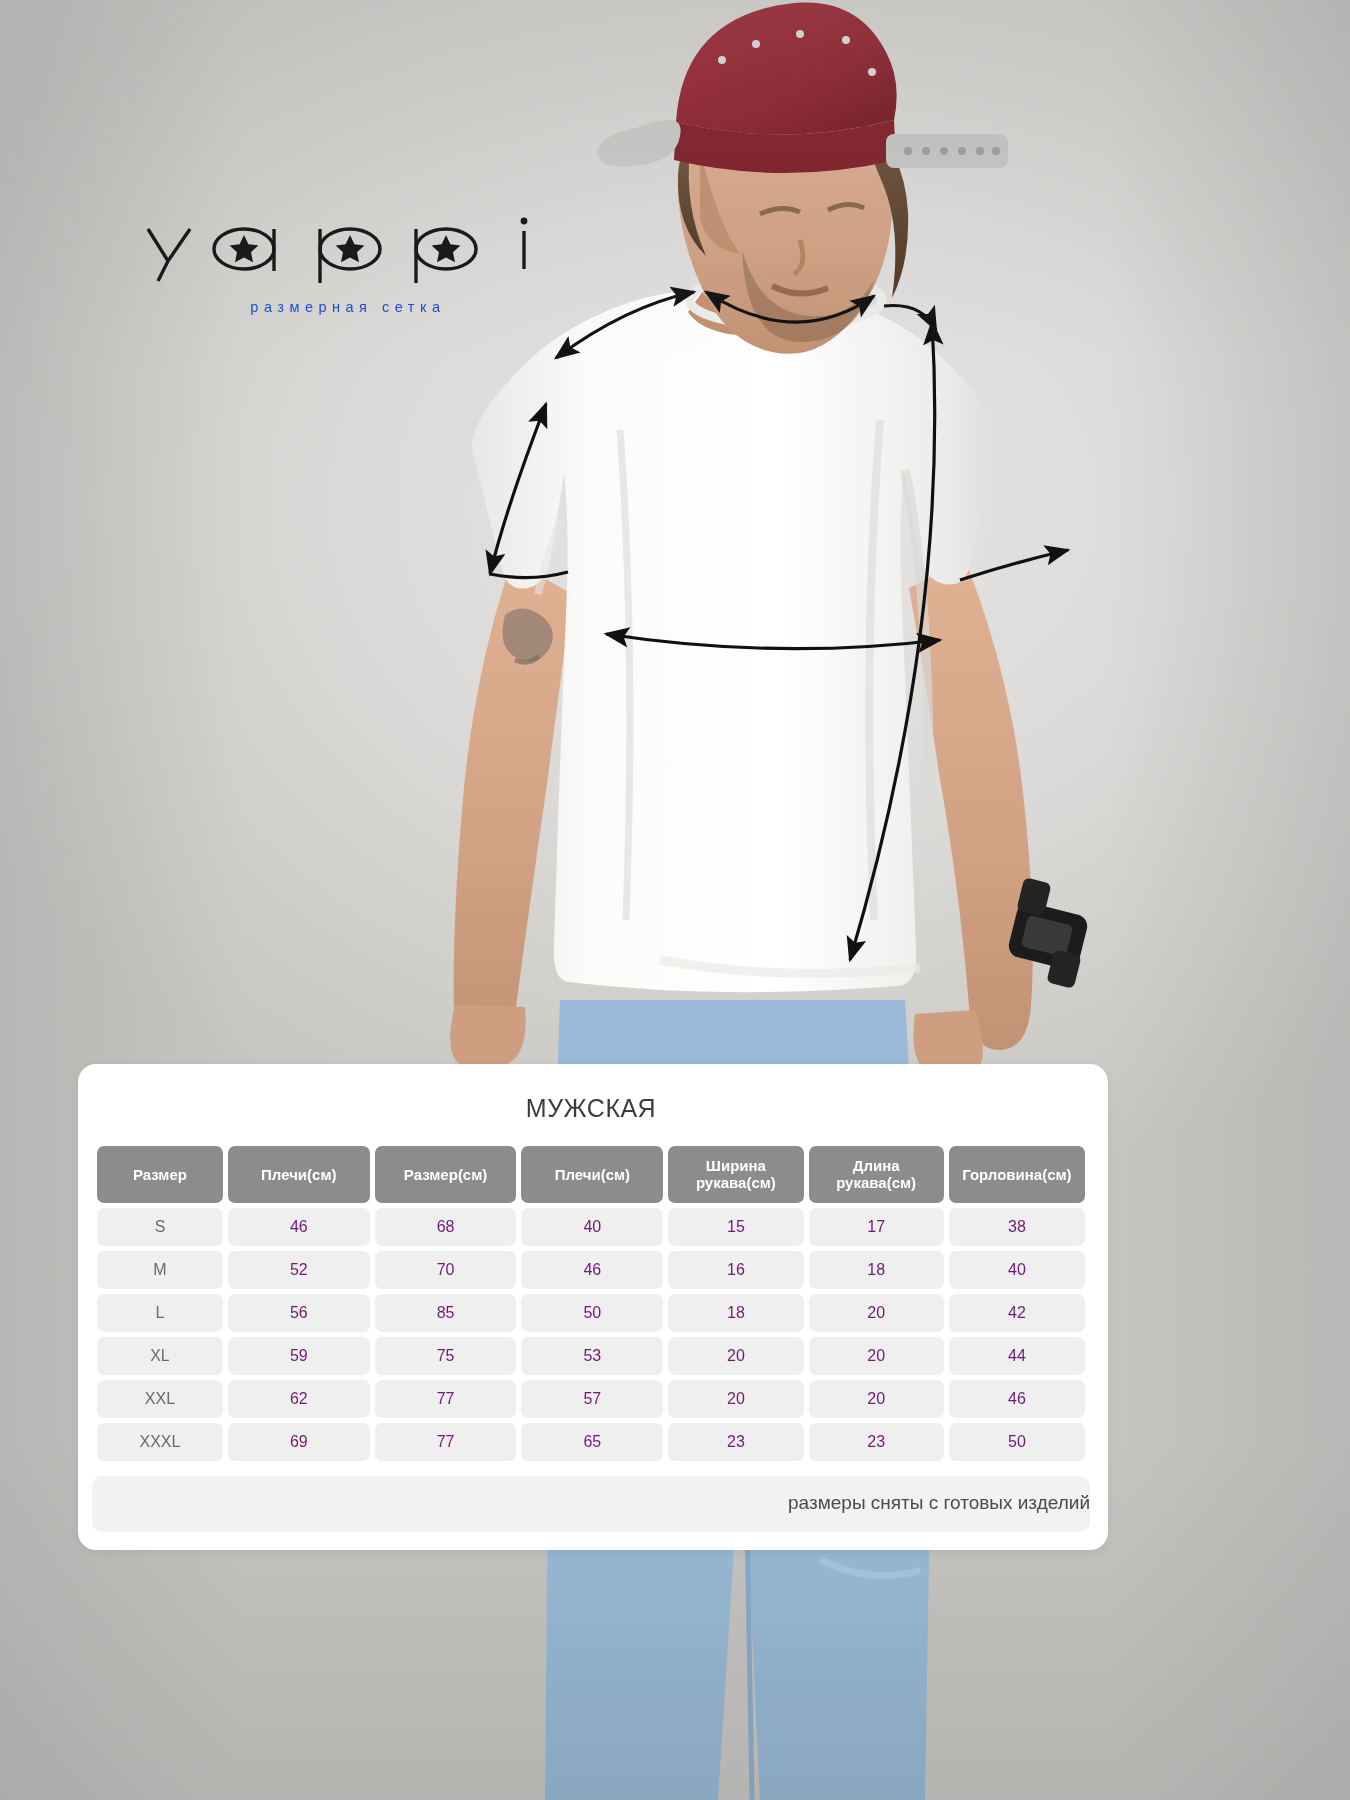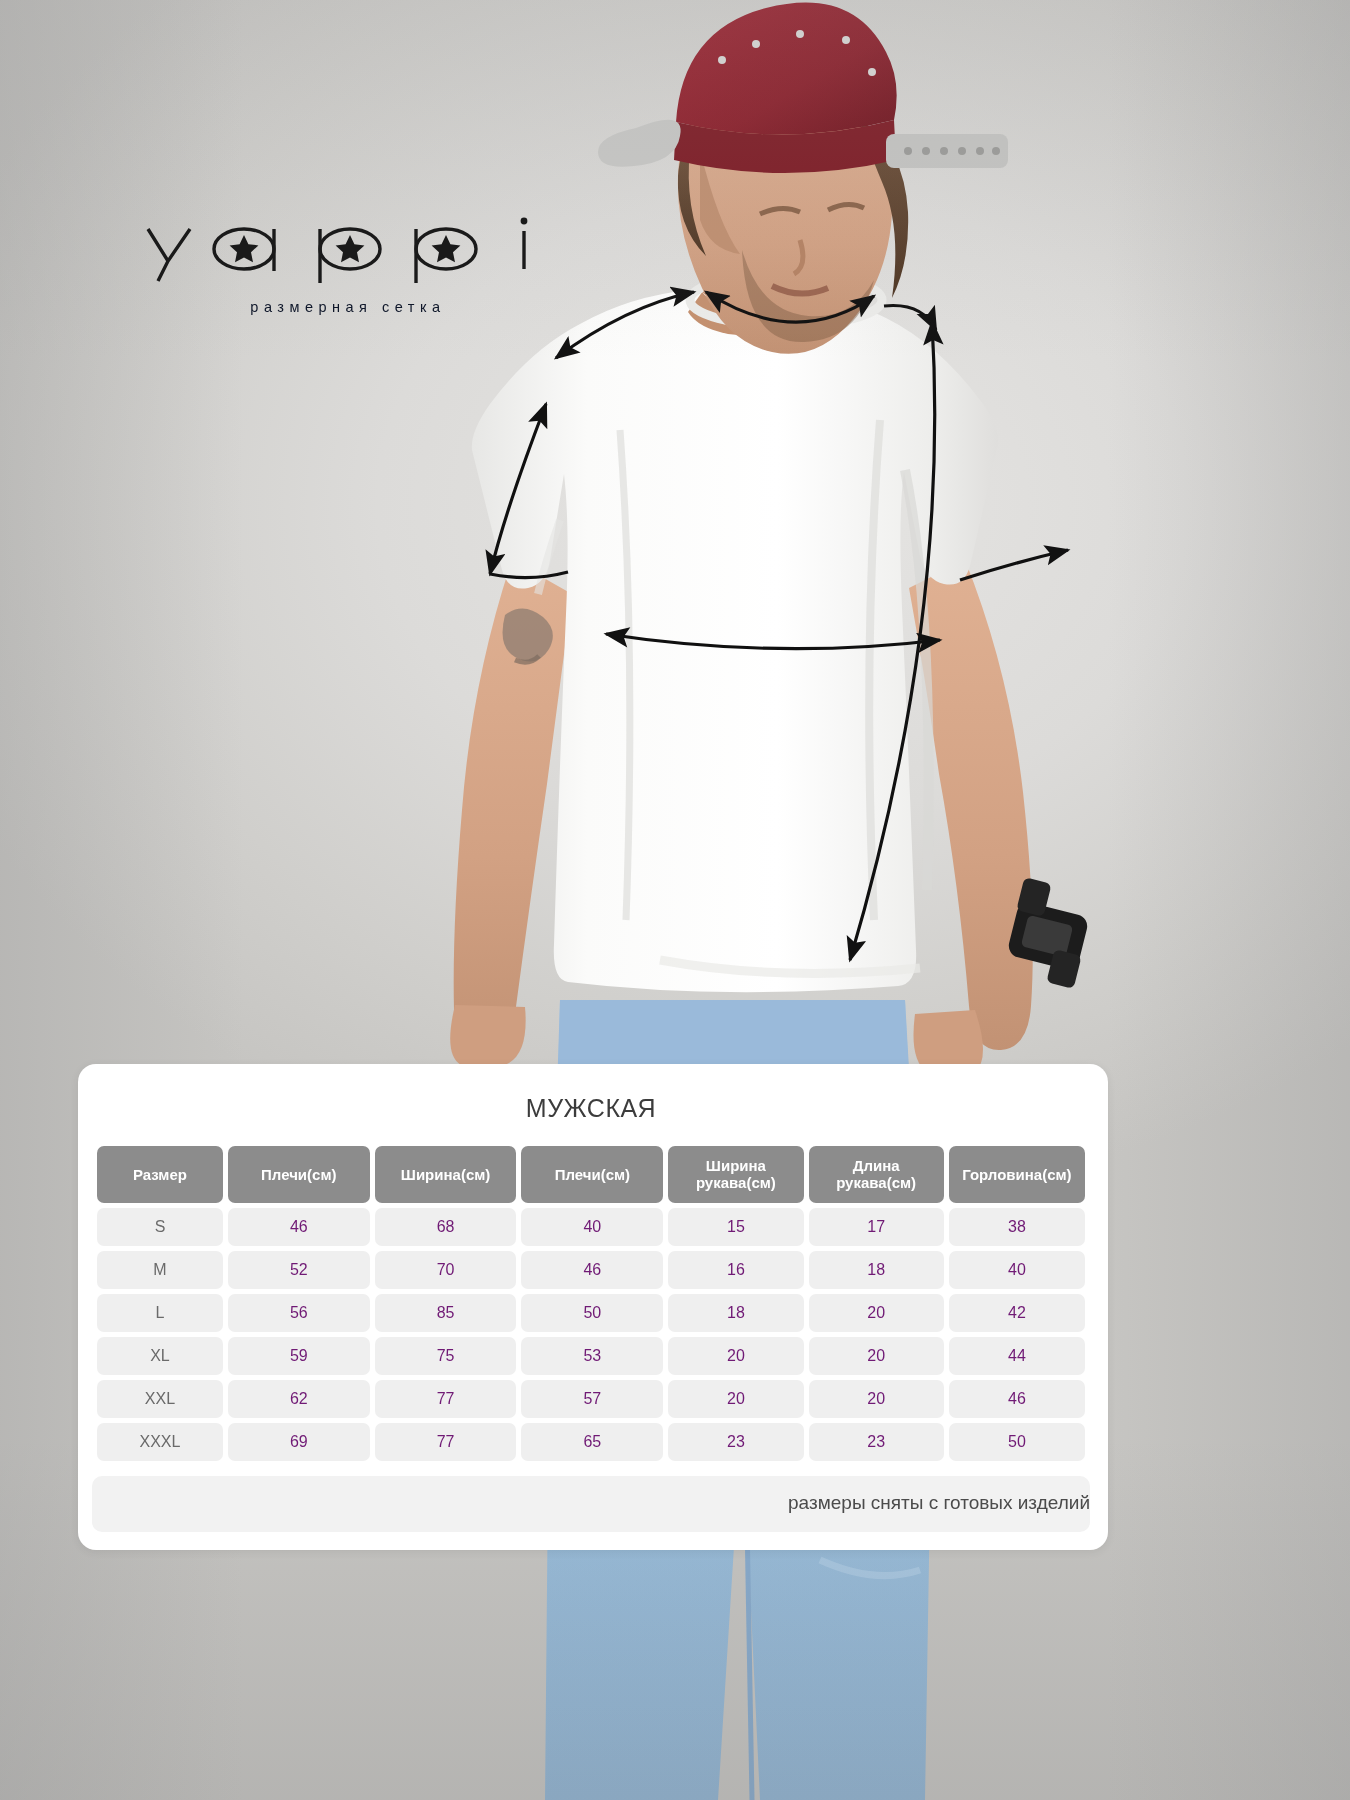--- a/index.html
+++ b/index.html
@@ -43,21 +43,21 @@
     left: 128px;
     top: 205px;
     width: 440px;
     text-align: center;
   }
   .logo-mark { width: 440px; height: 80px; display: block; }
   .logo-sub {
     margin-top: 14px;
     font-size: 14.5px;
     letter-spacing: 5.5px;
-    color: #0f172a;
+    color: #1d4ed8;
     font-family: "Liberation Sans", sans-serif;
   }
 
   
   .card {
     position: absolute;
     left: 78px;
     top: 1064px;
     width: 1030px;
     background: #ffffff;
@@ -276,21 +276,21 @@
           <col class="col-2">
           <col class="col-3">
           <col class="col-4">
           <col class="col-5">
           <col class="col-6">
       </colgroup>
       <thead>
         <tr>
           <th>Размер</th>
           <th>Плечи(см)</th>
-          <th>Ширина(см)</th>
+          <th>Размер(см)</th>
           <th>Плечи(см)</th>
           <th>Ширина рукава(см)</th>
           <th>Длина рукава(см)</th>
           <th>Горловина(см)</th>
         </tr>
       </thead>
       <tbody>
         <tr>
           <td class="size-label">S</td>
           <td>46</td>

